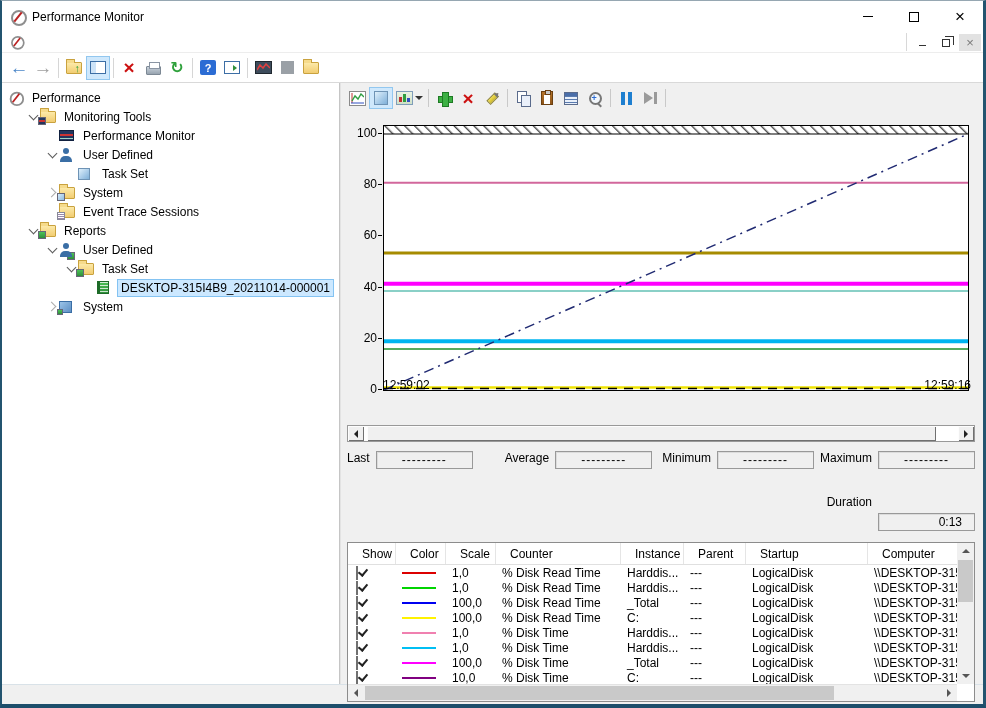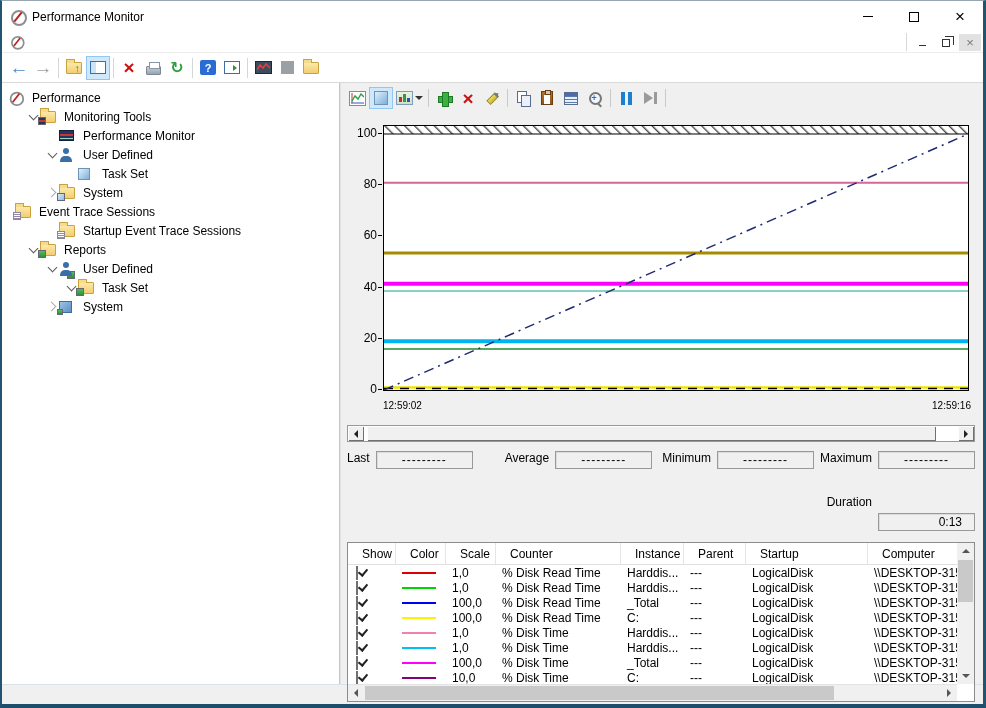--- a/index.html
+++ b/index.html
@@ -116,21 +116,21 @@
   .i-pause i { width:4px; height:13px; background:#1E7FD0; }
   .i-step { display:flex; align-items:center; }
   .i-step::before { content:""; width:0; height:0; border-left:9px solid #9A9A9A; border-top:6px solid transparent; border-bottom:6px solid transparent; }
   .i-step::after { content:""; width:3px; height:12px; background:#9A9A9A; margin-left:1px; }
 
   
   .chart-wrap { position:relative; height:305px; }
   .plot { position:absolute; left:38px; top:14px; width:586px; height:266px; border:1px solid #000; background:#fff; }
   .ytick { position:absolute; width:32px; text-align:right; font-size:12px; }
   .ytick i { position:absolute; right:-5px; top:7px; width:4px; height:1px; background:#000; }
-  .xl { position:absolute; top:289px; font-size:10px; }
+  .xl { position:absolute; top:267px; font-size:12px; }
   .xl.left { left:38px; } .xl.right { right:6px; }
 
   
   .gsb { height:17px; margin:9px 2px 0 2px; background:#fff; border:1px solid #999; display:flex; align-items:stretch; }
   .gsb-arrow { width:16px; flex:none; background:#F0F0F0; box-shadow:inset 1px 1px 0 #FDFDFD, inset -1px -1px 0 #707070; display:flex; align-items:center; justify-content:center; }
   .gsb-thumb { flex:1; margin:0 22px 0 3px; background:#F0F0F0; box-shadow:inset 1px 1px 0 #FDFDFD, inset -1px -1px 0 #707070; }
   .tri-l { width:0; height:0; border-right:4px solid #222; border-top:4px solid transparent; border-bottom:4px solid transparent; }
   .tri-r { width:0; height:0; border-left:4px solid #222; border-top:4px solid transparent; border-bottom:4px solid transparent; }
 
   
@@ -296,38 +296,29 @@
      </div>
           <div class="trow" style="padding-left:44px">
        <span class="chev right"></span>
        <span class="ticon">
               <span class="i-folder">
                 <i class="ov ovcube"></i>
               </span>
             </span>
        <span class="tlabel">System</span>
      </div>
-          <div class="trow" style="">
+          <div class="trow" style="padding-left:44px">
        <span class="chev "></span>
        <span class="ticon">
               <span class="i-folder">
                 <i class="ov ovlist"></i>
               </span>
             </span>
        <span class="tlabel">Event Trace Sessions</span>
      </div>
-          <div class="trow" style="padding-left:44px">
-       <span class="chev "></span>
-       <span class="ticon">
-              <span class="i-folder">
-                <i class="ov ovlist"></i>
-              </span>
-            </span>
-       <span class="tlabel">Startup Event Trace Sessions</span>
-     </div>
           <div class="trow" style="padding-left:25px">
        <span class="chev down"></span>
        <span class="ticon">
               <span class="i-folder">
                 <i class="ov ovgreen"></i>
               </span>
             </span>
        <span class="tlabel">Reports</span>
      </div>
           <div class="trow" style="padding-left:44px">
@@ -340,20 +331,27 @@
        <span class="tlabel">User Defined</span>
      </div>
           <div class="trow" style="padding-left:63px">
        <span class="chev down"></span>
        <span class="ticon">
               <span class="i-folder">
                 <i class="ov ovgreen"></i>
               </span>
             </span>
        <span class="tlabel">Task Set</span>
+     </div>
+          <div class="trow" style="padding-left:82px">
+       <span class="chev "></span>
+       <span class="ticon">
+              <span class="i-rep"></span>
+            </span>
+       <span class="tlabel sel">DESKTOP-315I4B9_20211014-000001</span>
      </div>
           <div class="trow" style="padding-left:44px">
        <span class="chev right"></span>
        <span class="ticon">
               <span class="i-sysrep">
                 <i class="ov ovgreen" style="width:6px;height:6px"></i>
               </span>
             </span>
        <span class="tlabel">System</span>
      </div>

